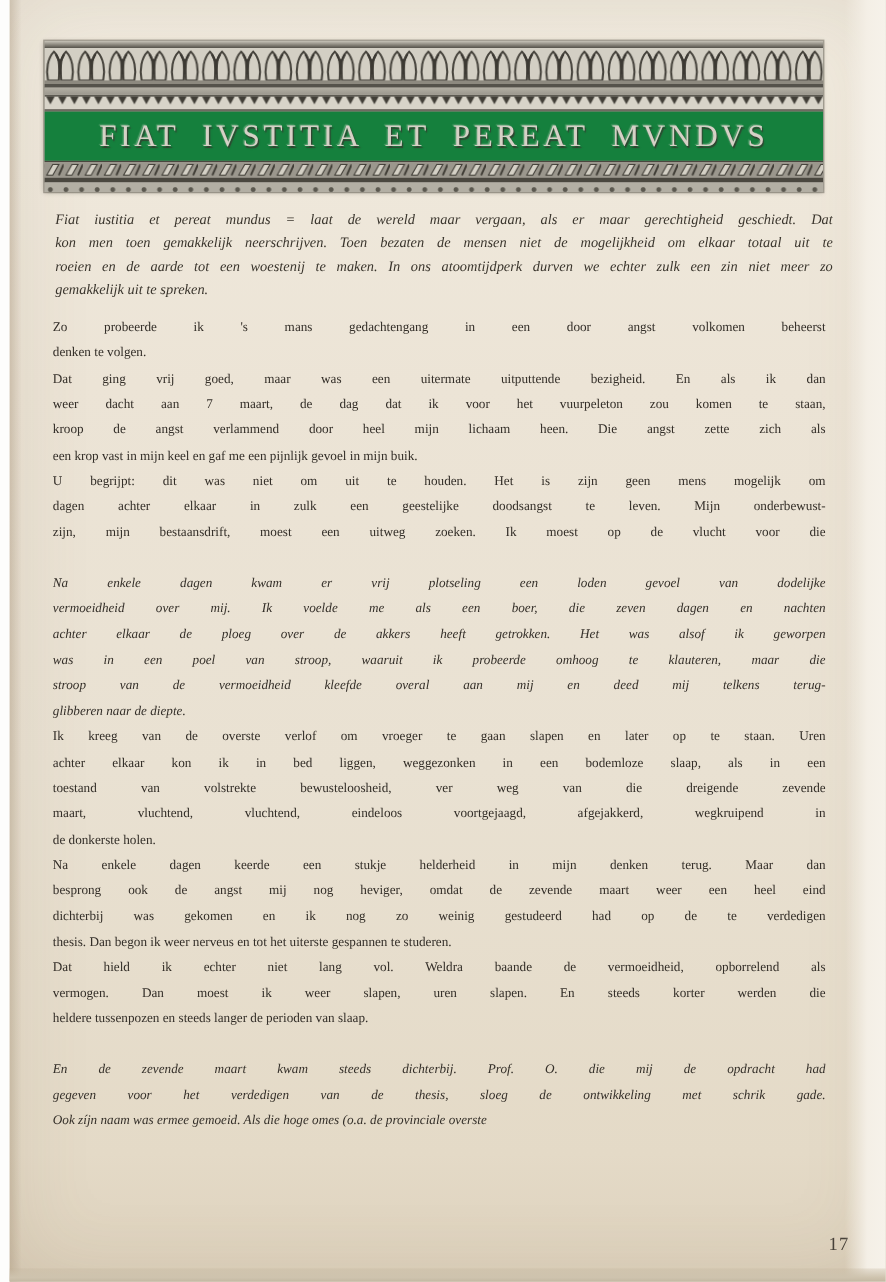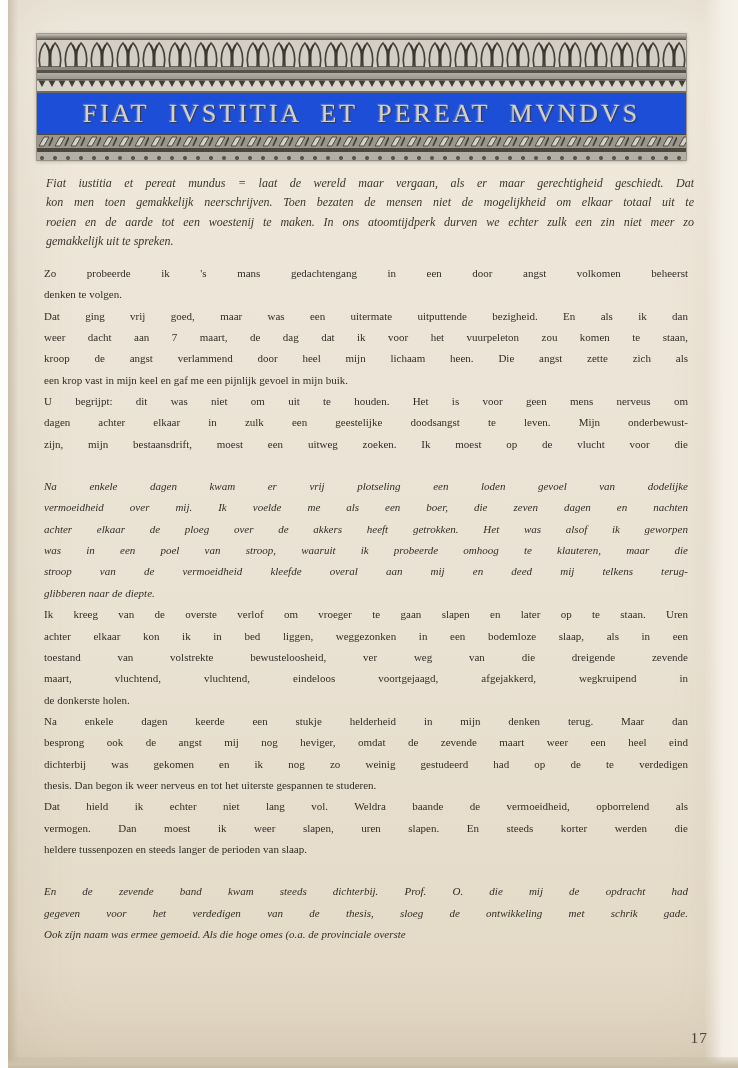--- a/index.html
+++ b/index.html
@@ -31,21 +31,21 @@
     position:absolute;left:29px;top:34px;width:649px;height:126px;
     background:#a9a59b;
     box-shadow:0 0 0 1px rgba(110,105,95,.55),0 1px 4px rgba(80,75,65,.45);
     overflow:hidden;
   }
   .fz-topline{height:6px;background:linear-gradient(180deg,#c9c5ba 0%,#8a867c 55%,#55524a 100%);}
   .fz-leaf{height:30px;border-bottom:3px solid #55524b;}
   .fz-trans{height:6px;background:linear-gradient(180deg,#b3afa4,#9b978d);}
   .fz-dentil{height:12px;border-bottom:2px solid #6e6a61;}
   .fz-main{
-    height:41px;background:#1d4ed8;
+    height:41px;background:#15803d;
     display:flex;align-items:center;justify-content:center;
   }
   .fz-inscription{
     color:#d5d1c6;font-size:26px;letter-spacing:3px;word-spacing:10px;
     font-family:"Liberation Serif","DejaVu Serif",serif;
     text-shadow:1px 1px 1px rgba(55,52,46,.85),-1px -1px 1px rgba(235,232,224,.35);
     white-space:nowrap;
   }
   .fz-rope{height:13px;border-top:1px solid #4a473f;}
   .fz-darkline{height:4px;background:#4a473f;}
@@ -142,21 +142,21 @@
         <div class="bline">Zo probeerde ik 's mans gedachtengang in een door angst volkomen beheerst</div>
         <div class="bline last">denken te volgen.</div>
       </div>
       <div class="para">
         <div class="bline">Dat ging vrij goed, maar was een uitermate uitputtende bezigheid. En als ik dan</div>
         <div class="bline">weer dacht aan 7 maart, de dag dat ik voor het vuurpeleton zou komen te staan,</div>
         <div class="bline">kroop de angst verlammend door heel mijn lichaam heen. Die angst zette zich als</div>
         <div class="bline last">een krop vast in mijn keel en gaf me een pijnlijk gevoel in mijn buik.</div>
       </div>
       <div class="para">
-        <div class="bline">U begrijpt: dit was niet om uit te houden. Het is voor geen mens nerveus om</div>
+        <div class="bline">U begrijpt: dit was niet om uit te houden. Het is zijn geen mens mogelijk om</div>
         <div class="bline">dagen achter elkaar in zulk een geestelijke doodsangst te leven. Mijn onderbewust-</div>
         <div class="bline">zijn, mijn bestaansdrift, moest een uitweg zoeken. Ik moest op de vlucht voor die</div>
       </div>
       <div class="para gap">
         <div class="bline">Na enkele dagen kwam er vrij plotseling een loden gevoel van dodelijke</div>
         <div class="bline">vermoeidheid over mij. Ik voelde me als een boer, die zeven dagen en nachten</div>
         <div class="bline">achter elkaar de ploeg over de akkers heeft getrokken. Het was alsof ik geworpen</div>
         <div class="bline">was in een poel van stroop, waaruit ik probeerde omhoog te klauteren, maar die</div>
         <div class="bline">stroop van de vermoeidheid kleefde overal aan mij en deed mij telkens terug-</div>
         <div class="bline last">glibberen naar de diepte.</div>
@@ -173,21 +173,21 @@
         <div class="bline">besprong ook de angst mij nog heviger, omdat de zevende maart weer een heel eind</div>
         <div class="bline">dichterbij was gekomen en ik nog zo weinig gestudeerd had op de te verdedigen</div>
         <div class="bline last">thesis. Dan begon ik weer nerveus en tot het uiterste gespannen te studeren.</div>
       </div>
       <div class="para">
         <div class="bline">Dat hield ik echter niet lang vol. Weldra baande de vermoeidheid, opborrelend als</div>
         <div class="bline">vermogen. Dan moest ik weer slapen, uren slapen. En steeds korter werden die</div>
         <div class="bline last">heldere tussenpozen en steeds langer de perioden van slaap.</div>
       </div>
       <div class="para gap">
-        <div class="bline">En de zevende band kwam steeds dichterbij. Prof. O. die mij de opdracht had</div>
+        <div class="bline">En de zevende maart kwam steeds dichterbij. Prof. O. die mij de opdracht had</div>
         <div class="bline">gegeven voor het verdedigen van de thesis, sloeg de ontwikkeling met schrik gade.</div>
         <div class="bline last">Ook zíjn naam was ermee gemoeid. Als die hoge omes (o.a. de provinciale overste</div>
       </div>
     </div>
 
   <div class="pagenum">17</div>
 
   <div class="edge-left"></div>
   <div class="edge-right"></div>
   <div class="edge-bottom"></div>

